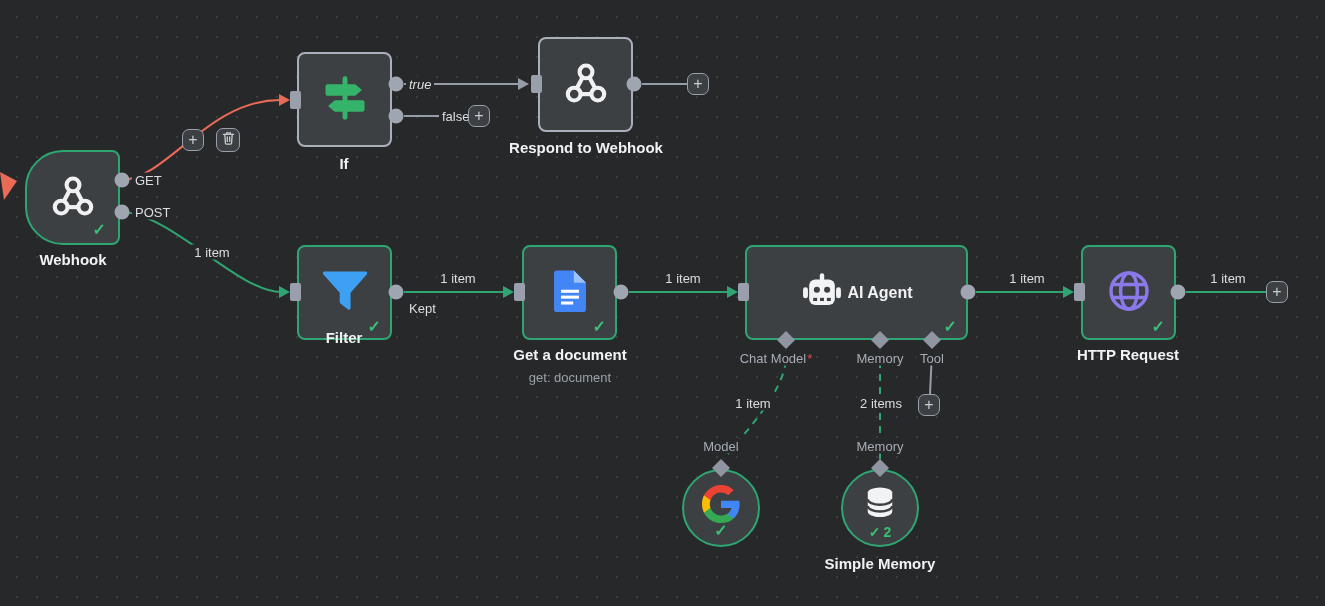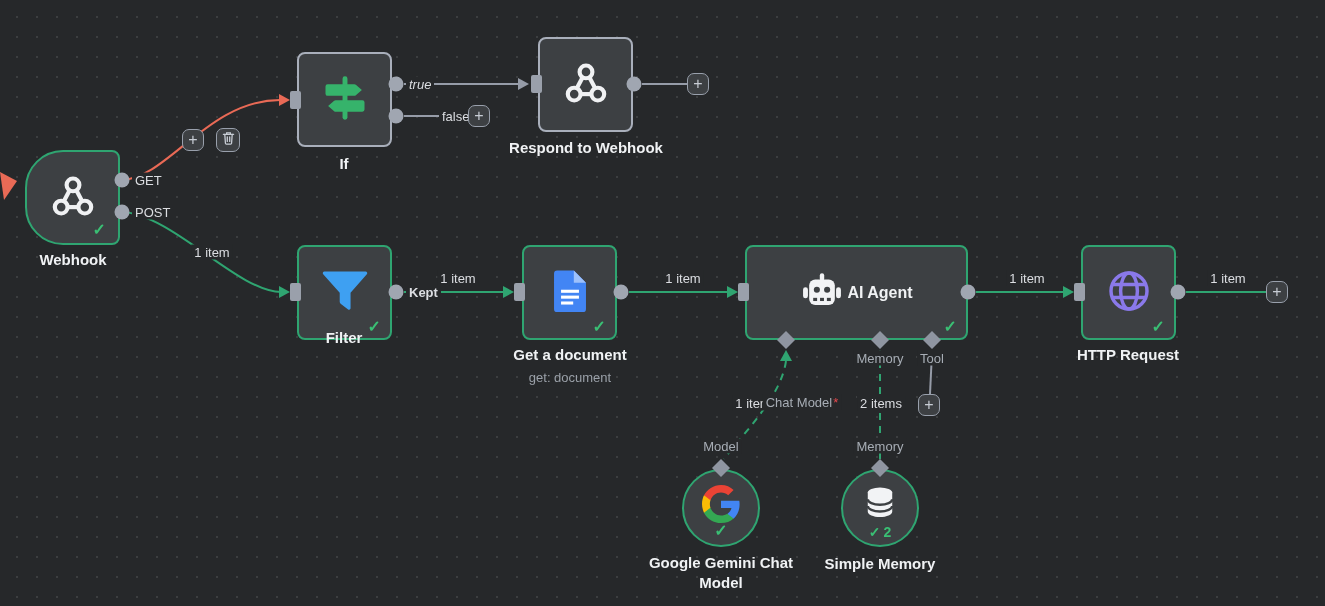--- a/index.html
+++ b/index.html
@@ -235,38 +235,37 @@
     <polygon points="880,459 889,468 880,477 871,468" fill="#8f95a1"></polygon>
   </svg>
 
   <div class="node-label" style="left:73px;top:251px;">Webhook</div>
   <div class="node-label" style="left:344px;top:155px;">If</div>
   <div class="node-label" style="left:586px;top:139px;">Respond to Webhook</div>
   <div class="node-label" style="left:344px;top:329px;">Filter</div>
   <div class="node-label" style="left:570px;top:346px;">Get a document</div>
   <div class="sub-label" style="left:570px;top:370px;">get: document</div>
   <div class="node-label" style="left:1128px;top:346px;">HTTP Request</div>
-  <div class="node-label wrap" style="left:721px;top:553px;">Google Gemini Chat Model</div>
   <div class="node-label" style="left:880px;top:555px;">Simple Memory</div>
 
   <div class="edge-label left-align" style="left:132px;top:180px;">GET</div>
   <div class="edge-label left-align" style="left:132px;top:212px;">POST</div>
   <div class="edge-label left-align" style="left:406px;top:84px;font-style:italic;">true</div>
   <div class="edge-label left-align" style="left:405px;top:116px;margin-left:34px;">false</div>
-  <div class="edge-label left-align" style="left:406px;top:292px;font-weight:bold;">Kept</div>
+  <div class="edge-label left-align" style="left:406px;top:308px;">Kept</div>
 
   <div class="edge-label" style="left:212px;top:252px;">1 item</div>
   <div class="edge-label" style="left:458px;top:278px;">1 item</div>
   <div class="edge-label" style="left:683px;top:278px;">1 item</div>
   <div class="edge-label" style="left:1027px;top:278px;">1 item</div>
   <div class="edge-label" style="left:1228px;top:278px;">1 item</div>
   <div class="edge-label" style="left:753px;top:403px;">1 item</div>
   <div class="edge-label" style="left:881px;top:403px;">2 items</div>
 
-  <div class="edge-label dim" style="left:802px;top:358px;margin-top:44px;">
+  <div class="edge-label dim" style="left:776px;top:358px;">
     <span>Chat Model</span><span class="req">*</span>
   </div>
   <div class="edge-label dim" style="left:880px;top:358px;">Memory</div>
   <div class="edge-label dim" style="left:932px;top:358px;">Tool</div>
   <div class="edge-label dim" style="left:721px;top:446px;">Model</div>
   <div class="edge-label dim" style="left:880px;top:446px;">Memory</div>
 
   <div class="plus-btn" style="left:182px;top:129px;">+</div>
   <div class="trash-btn" style="left:216px;top:128px;">
     <span>

